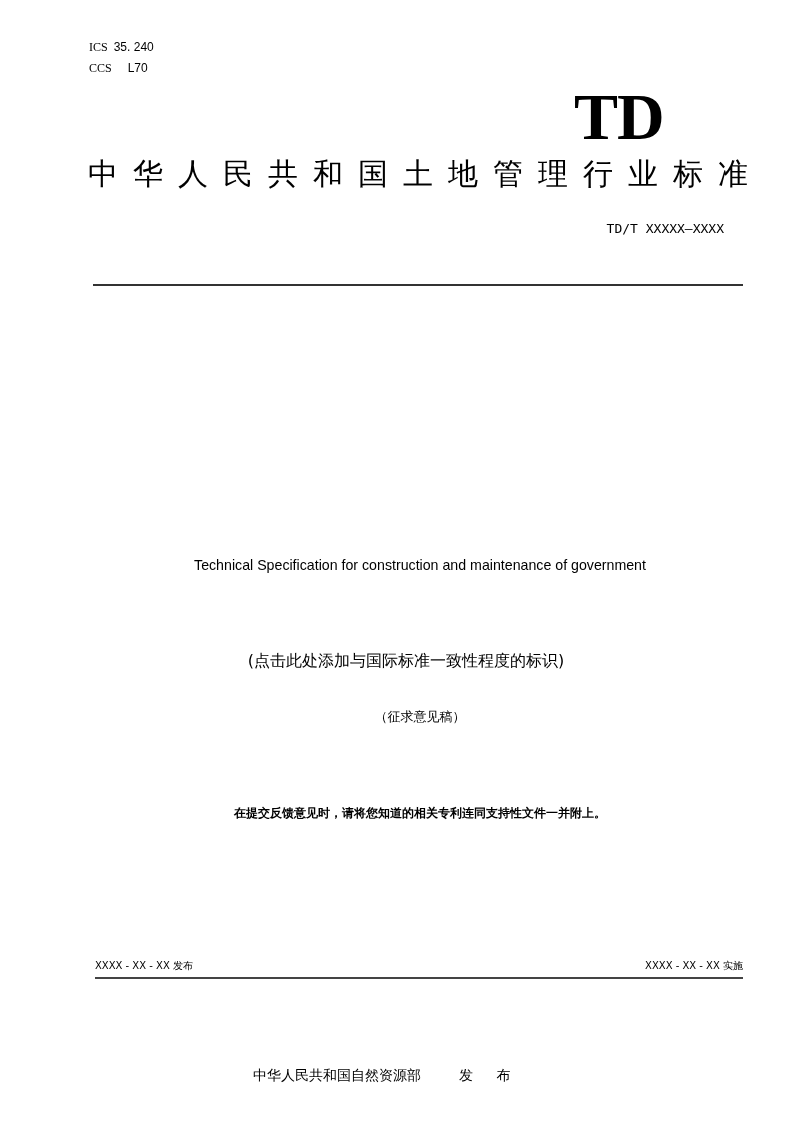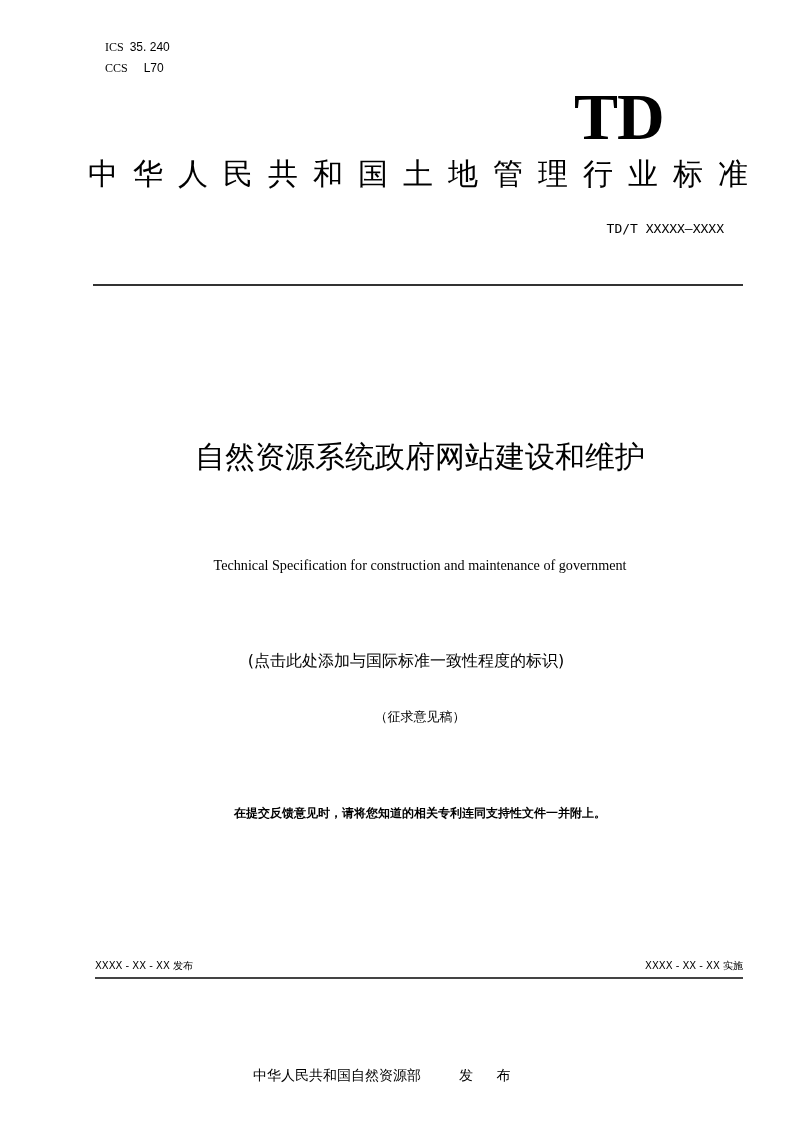--- a/index.html
+++ b/index.html
@@ -11,21 +11,21 @@
       width: 800px;
       height: 1132px;
       position: relative;
       overflow: hidden;
       color: #000;
       font-family: "DejaVu Sans", sans-serif;
     }
     .abs { position: absolute; }
 
     .ics, .ccs {
-      left: 105px;
+      left: 89px;
       font-family: "Liberation Serif", "DejaVu Serif", serif;
       font-size: 12px;
       line-height: 14px;
       white-space: pre;
     }
     .ics { top: 40px; }
     .ccs { top: 61px; }
     .ics .num, .ccs .num {
       font-family: "Liberation Sans", sans-serif;
       margin-left: 6px;
@@ -81,21 +81,21 @@
       font-family: "DejaVu Sans", sans-serif;
       font-size: 30px;
       line-height: 42px;
     }
 
     .title-en {
       left: 80px;
       top: 553px;
       width: 680px;
       text-align: center;
-      font-family: Liberation Serif, serif;
+      font-family: Liberation Sans, sans-serif;
       font-size: 14.2px;
       line-height: 24px;
     }
 
     .consistency {
       left: 136px;
       top: 650px;
       width: 540px;
       text-align: center;
       font-family: "DejaVu Sans", sans-serif;
@@ -179,21 +179,20 @@
   <span>业</span>
   <span>标</span>
   <span>准</span>
 </div>
 
 <div class="abs std-code">TD/T XXXXX—XXXX</div>
 
 <div class="abs rule-top"></div>
 
 <div class="abs title-cn">
-  <div>自然资源系统政府网站建设和维护</div>
 </div>
 
 <div class="abs title-en">
   <div>Technical Specification for construction and maintenance of government</div>
 </div>
 
 <div class="abs consistency">(点击此处添加与国际标准一致性程度的标识)</div>
 
 <div class="abs draft">（征求意见稿）</div>
 

